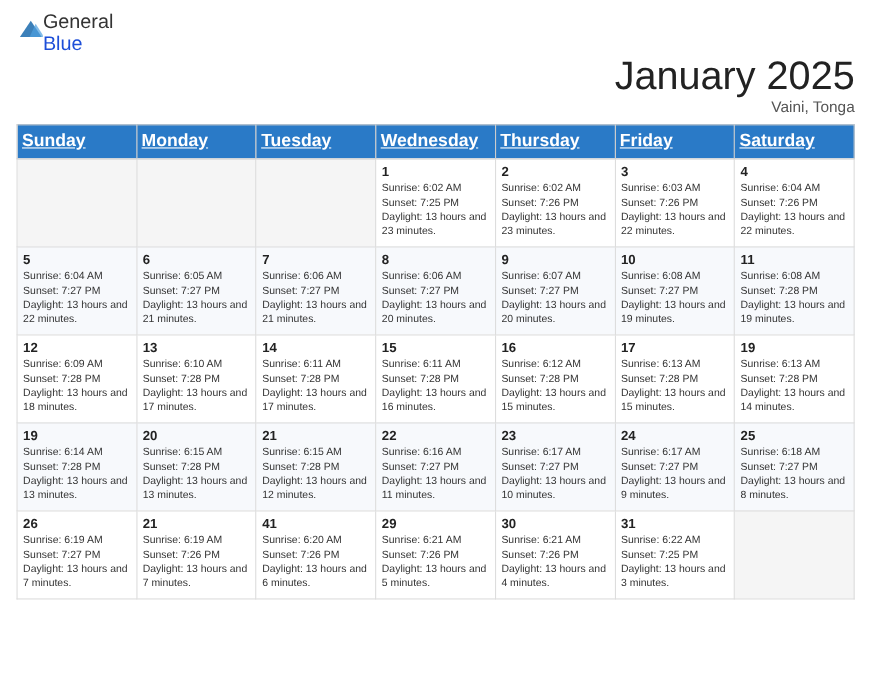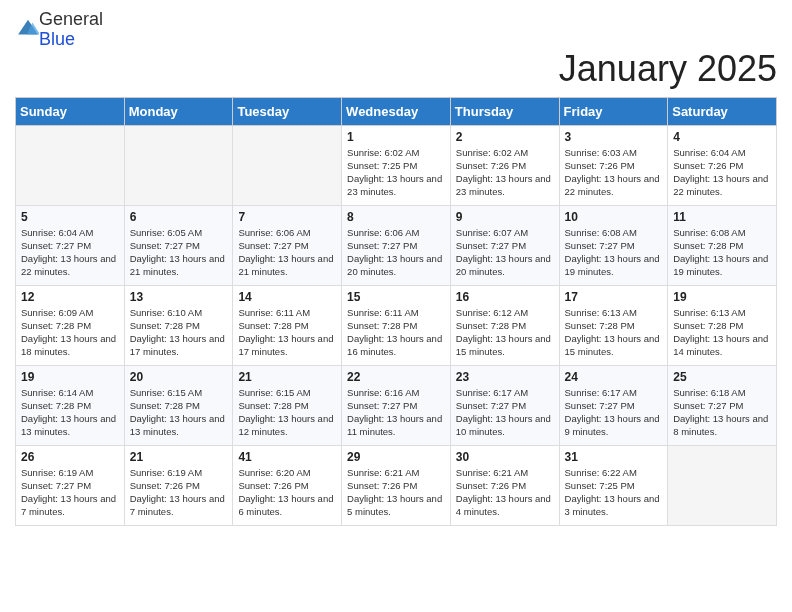--- a/index.html
+++ b/index.html
@@ -44,25 +44,26 @@
       color: #555;
     }
     table {
       width: 100%;
       border-collapse: collapse;
       table-layout: fixed;
     }
     thead tr th {
       background-color: #2a7ac7;
       color: #fff;
-      font-size: 13px;
+      font-size: 16px;
       font-weight: bold;
       padding: 6px 4px;
       text-align: left;
       border: 1px solid #ccc;
+      text-decoration: underline;
     }
     tbody tr td {
       vertical-align: top;
       border: 1px solid #ddd;
       padding: 4px 5px;
       font-size: 10px;
       color: #333;
       height: 80px;
       background: #fff;
     }
@@ -96,20 +97,21 @@
         <polygon points="28,10 42,32 18,32" fill="#4da0e0" opacity="0.7"></polygon>
       </svg>
     </div>
     <div class="logo-text">
       <span class="logo-general">General</span><br>
       <span class="logo-blue">Blue</span>
     </div>
   </div>
   <div class="title-block">
     <div class="month-title">January 2025</div>
+    <div class="location">Vaini, Tonga</div>
   </div>
 </div>
 
 <table>
   <thead>
     <tr>
     <th>Sunday</th>
         <th>Monday</th>
         <th>Tuesday</th>
         <th>Wednesday</th>

